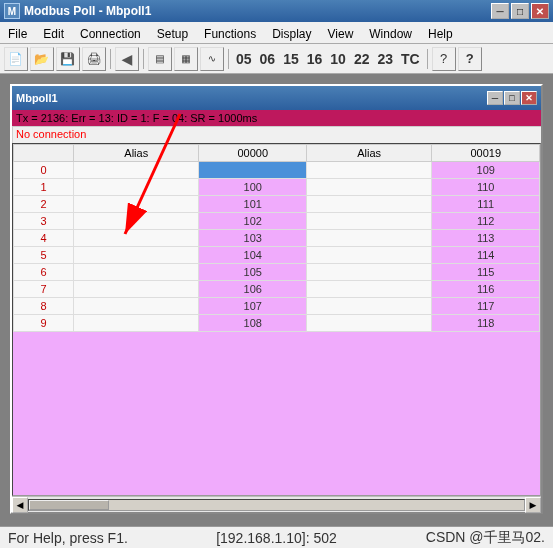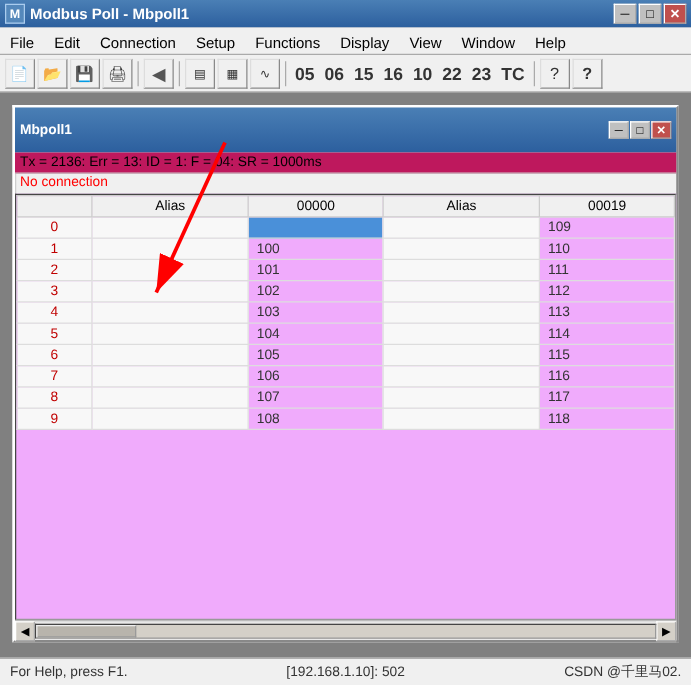--- a/index.html
+++ b/index.html
@@ -108,21 +108,21 @@
       background: #f0f0f0;
       border: 2px solid #888;
       border-top-color: #fff;
       border-left-color: #fff;
       margin: 4px;
       box-shadow: inset 1px 1px 0 #ccc;
     }
     .mdi-title-bar {
       background: linear-gradient(to bottom, #4a7fb5, #2c5f9e);
       color: white;
-      height: 36px;
+      height: 24px;
       display: flex;
       align-items: center;
       padding: 0 4px;
       font-size: 11px;
       font-weight: bold;
       justify-content: space-between;
     }
     .mdi-title-controls {
       display: flex; gap: 1px;
     }
@@ -175,21 +175,21 @@
       font-size: 11px;
       min-width: 60px;
     }
     th.alias-col {
       text-align: center;
       min-width: 70px;
     }
     td {
       border: 1px solid #ddd;
       padding: 2px 6px;
-      text-align: left;
+      text-align: center;
       color: #333;
     }
     td.row-num {
       text-align: center;
       color: #c00000;
       background: #f8f8f8;
       font-size: 11px;
       width: 30px;
     }
     td.alias-cell {
@@ -203,21 +203,21 @@
 
     
     .status-bar {
       background: #f0f0f0;
       height: 22px;
       border-top: 1px solid #999;
       display: flex;
       align-items: center;
       padding: 0 8px;
       justify-content: space-between;
-      font-size: 11px;
+      font-size: 14px;
       color: #333;
       position: absolute;
       bottom: 0;
       left: 0;
       right: 0;
     }
     .status-bar-left { flex: 1; }
     .status-bar-mid { flex: 1; text-align: center; }
     .status-bar-right { flex: 1; text-align: right; }
 

